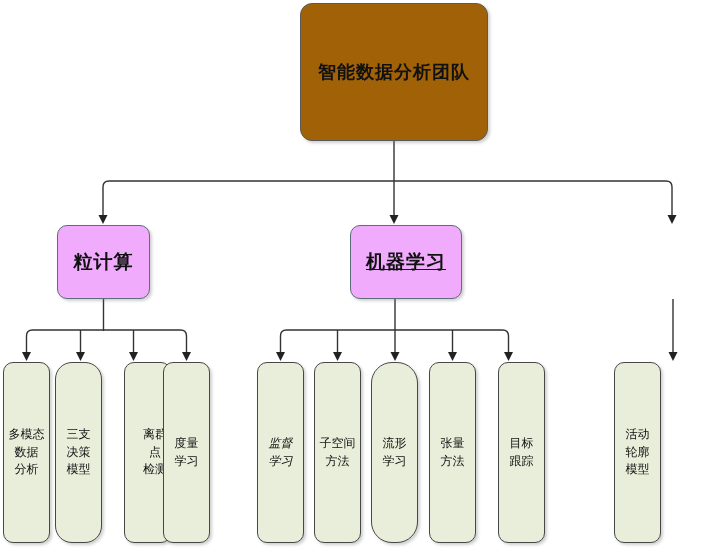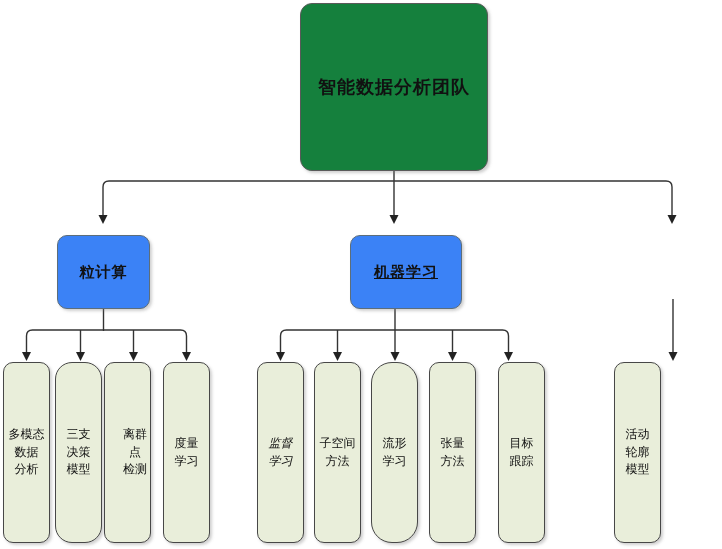--- a/index.html
+++ b/index.html
@@ -23,50 +23,50 @@
     display: flex;
     align-items: center;
     justify-content: center;
     text-align: center;
     color: #111111;
     white-space: pre-line;
     z-index: 1;
     box-shadow: 2px 2px 3px rgba(120,120,120,0.35);
   }
   .root-node {
-    left: 300px; top: 3px; width: 188px; height: 168px;
-    background: #15803d;
+    left: 300px; top: 3px; width: 188px; height: 138px;
+    background: #a16207;
     border: 1.5px solid #5a5a5a;
     border-radius: 12px;
     font-weight: bold;
     font-size: 18px;
     letter-spacing: 1px;
   }
   .branch-node {
-    top: 235px; height: 74px;
-    background: #3b82f6;
+    top: 225px; height: 74px;
+    background: #f0abfc;
     border: 1.5px solid #5d6e7a;
     border-radius: 10px;
     font-weight: bold;
-    font-size: 15px;
+    font-size: 19px;
     letter-spacing: 1px;
   }
   .b0 { left: 57px;  width: 93px; }
   .b1 { left: 350px; width: 112px; text-decoration: underline; }
   .b2 { left: 628px; width: 92px; }
   .leaf-node {
     top: 362px; width: 47px; height: 181px;
     background: #e9eeda;
     border: 1.4px solid #474747;
     border-radius: 10px;
     font-weight: normal;
     font-size: 12px;
     line-height: 1.45;
   }
-  .l0 { left: 3px; }   .l1 { left: 55px; border-radius: 17px; }  .l2 { left: 104px; padding-left: 15px; } .l3 { left: 163px; }
+  .l0 { left: 3px; }   .l1 { left: 55px; border-radius: 17px; }  .l2 { left: 124px; padding-left: 15px; } .l3 { left: 163px; }
   .l4 { left: 257px; font-style: italic; } .l5 { left: 314px; } .l6 { left: 371px; border-radius: 21px; } .l7 { left: 429px; } .l8 { left: 485px; margin-left: 13px; }
   .l9 { left: 614px; }
   .wire { stroke: #333333; stroke-width: 1.4; fill: none; }
   .arrow { fill: #222222; stroke: none; }
 </style>
 </head>
 <body>
 
 <div id="canvas">
 

